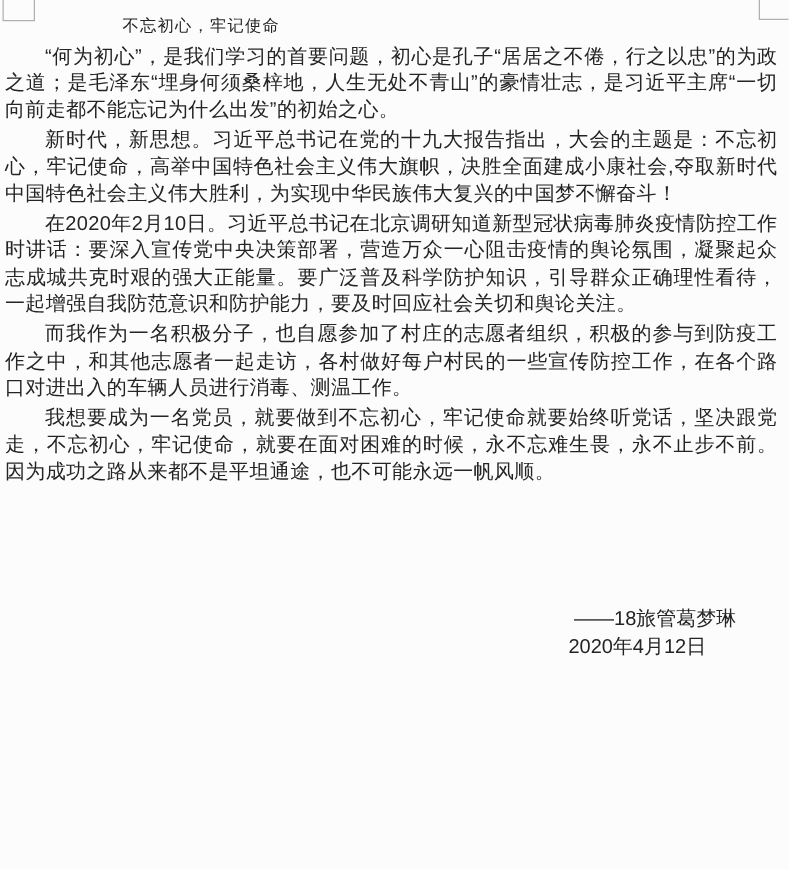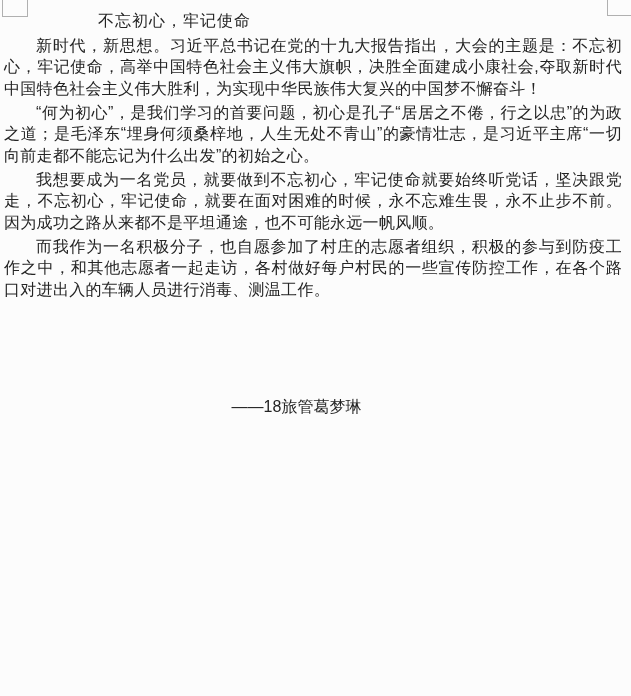--- a/index.html
+++ b/index.html
@@ -27,47 +27,49 @@
   .corner {
     position: absolute;
     border: 1px solid #b0b0b0;
     background: transparent;
   }
   .corner-tl { left: 2px;   top: -9px; width: 24px; height: 24px; }
   .corner-tr { left: 607px; top: -9px; width: 45px; height: 23px; }
 
   .title {
     margin: 0 0 3px 94px;
-    font-size: 16px;
+    font-size: 13px;
     font-weight: 400;
     letter-spacing: 1px;
   }
   .para {
     margin: 0 0 2.5px 0;
     text-indent: 2em;
     text-align: justify;
     letter-spacing: 0.3px;
   }
   .sig-block {
     margin-top: 96px;
-    text-align: center;
+    text-align: right;
   }
   .signature { padding-right: 33px; }
   .date      { padding-right: 57px; margin-top: 1px; }
 </style>
 </head>
 <body>
 
 <div class="page">
   <div class="corner corner-tl"></div>
   <div class="corner corner-tr"></div>
 
   <h1 class="title">不忘初心，牢记使命</h1>
 
+  <p class="para">“何为初心”，是我们学习的首要问题，初心是孔子“居居之不倦，行之以忠”的为政之道；是毛泽东“埋身何须桑梓地，人生无处不青山”的豪情壮志，是习近平主席“一切向前走都不能忘记为什么出发”的初始之心。</p>
   <p class="para">新时代，新思想。习近平总书记在党的十九大报告指出，大会的主题是：不忘初心，牢记使命，高举中国特色社会主义伟大旗帜，决胜全面建成小康社会,夺取新时代中国特色社会主义伟大胜利，为实现中华民族伟大复兴的中国梦不懈奋斗！</p>
-  <p class="para">“何为初心”，是我们学习的首要问题，初心是孔子“居居之不倦，行之以忠”的为政之道；是毛泽东“埋身何须桑梓地，人生无处不青山”的豪情壮志，是习近平主席“一切向前走都不能忘记为什么出发”的初始之心。</p>
+  <p class="para">在2020年2月10日。习近平总书记在北京调研知道新型冠状病毒肺炎疫情防控工作时讲话：要深入宣传党中央决策部署，营造万众一心阻击疫情的舆论氛围，凝聚起众志成城共克时艰的强大正能量。要广泛普及科学防护知识，引导群众正确理性看待，一起增强自我防范意识和防护能力，要及时回应社会关切和舆论关注。</p>
+  <p class="para">而我作为一名积极分子，也自愿参加了村庄的志愿者组织，积极的参与到防疫工作之中，和其他志愿者一起走访，各村做好每户村民的一些宣传防控工作，在各个路口对进出入的车辆人员进行消毒、测温工作。</p>
   <p class="para">我想要成为一名党员，就要做到不忘初心，牢记使命就要始终听党话，坚决跟党走，不忘初心，牢记使命，就要在面对困难的时候，永不忘难生畏，永不止步不前。因为成功之路从来都不是平坦通途，也不可能永远一帆风顺。</p>
-  <p class="para">而我作为一名积极分子，也自愿参加了村庄的志愿者组织，积极的参与到防疫工作之中，和其他志愿者一起走访，各村做好每户村民的一些宣传防控工作，在各个路口对进出入的车辆人员进行消毒、测温工作。</p>
 
   <div class="sig-block">
     <div class="signature">——18旅管葛梦琳</div>
+    <div class="date">2020年4月12日</div>
   </div>
 </div>
 
 </body></html>

